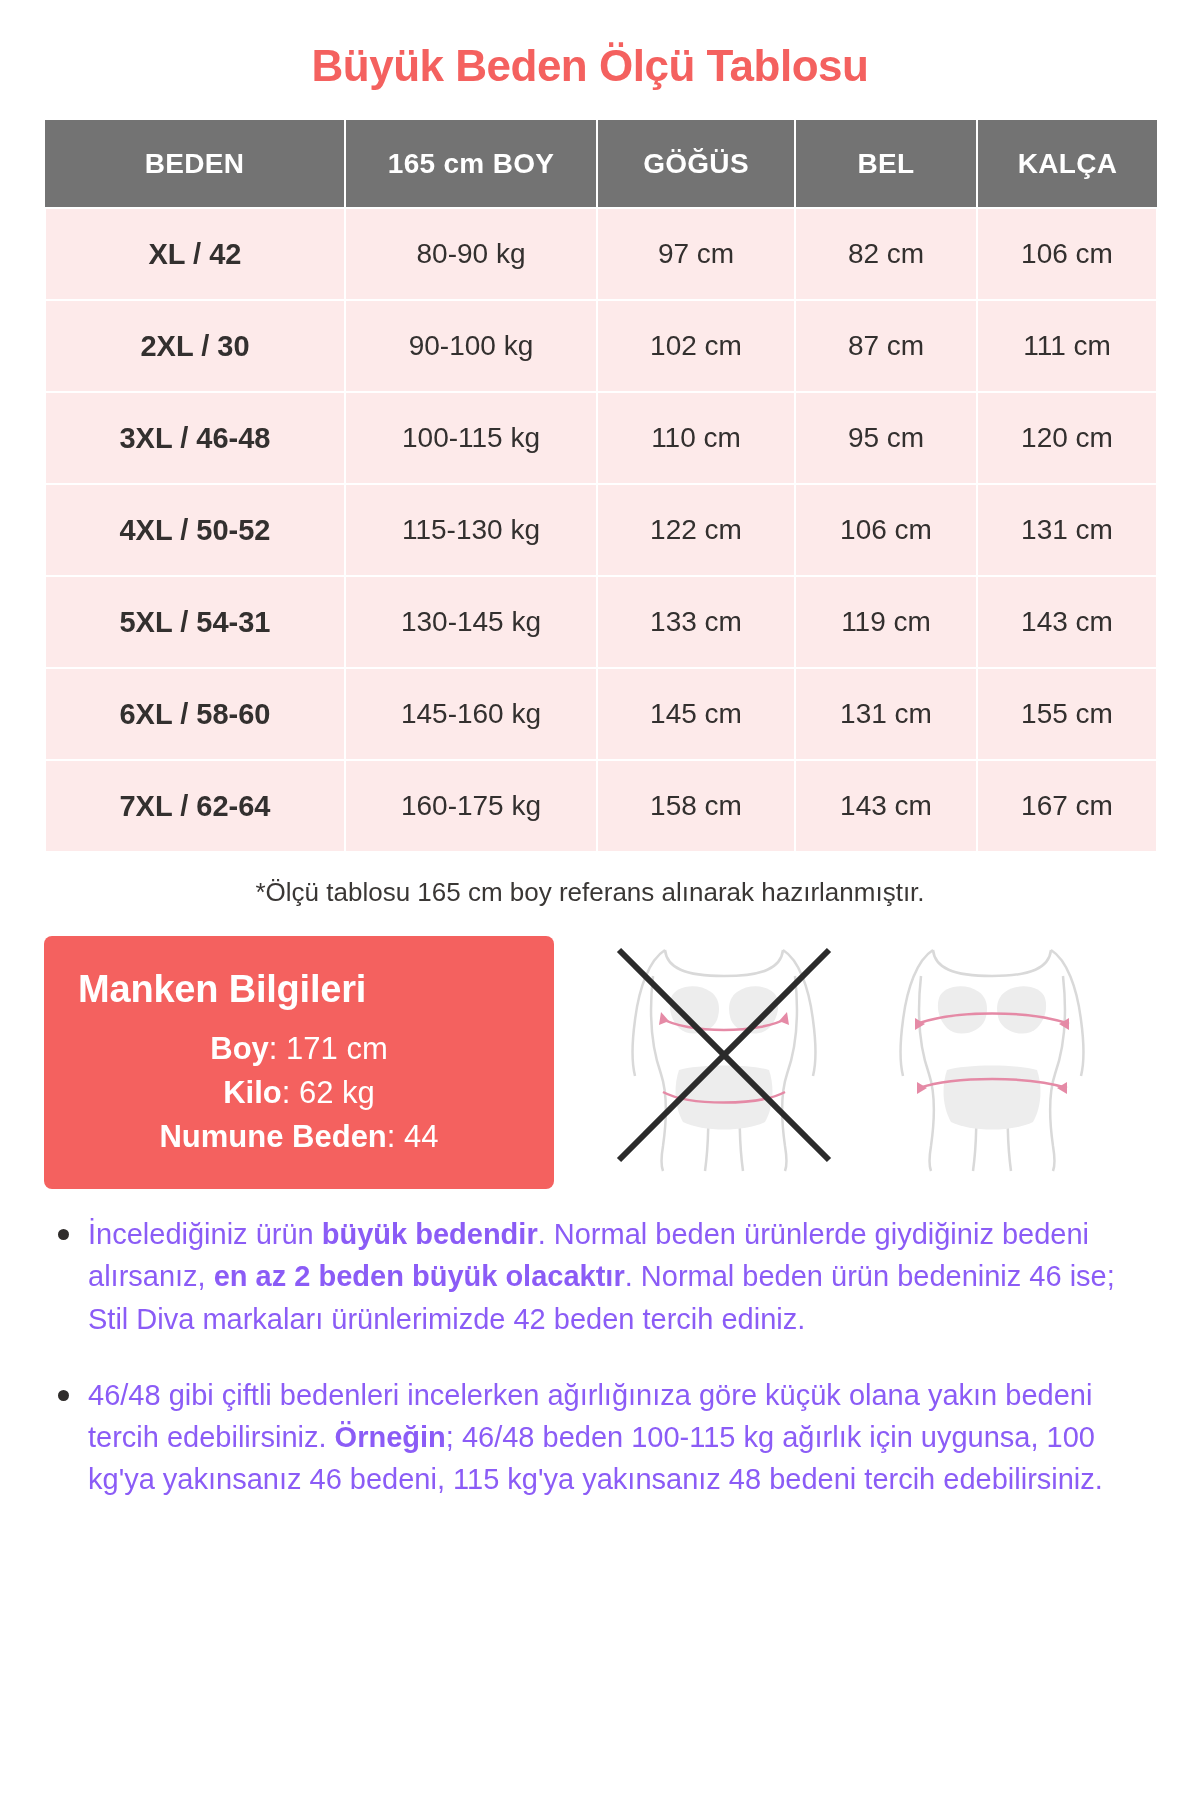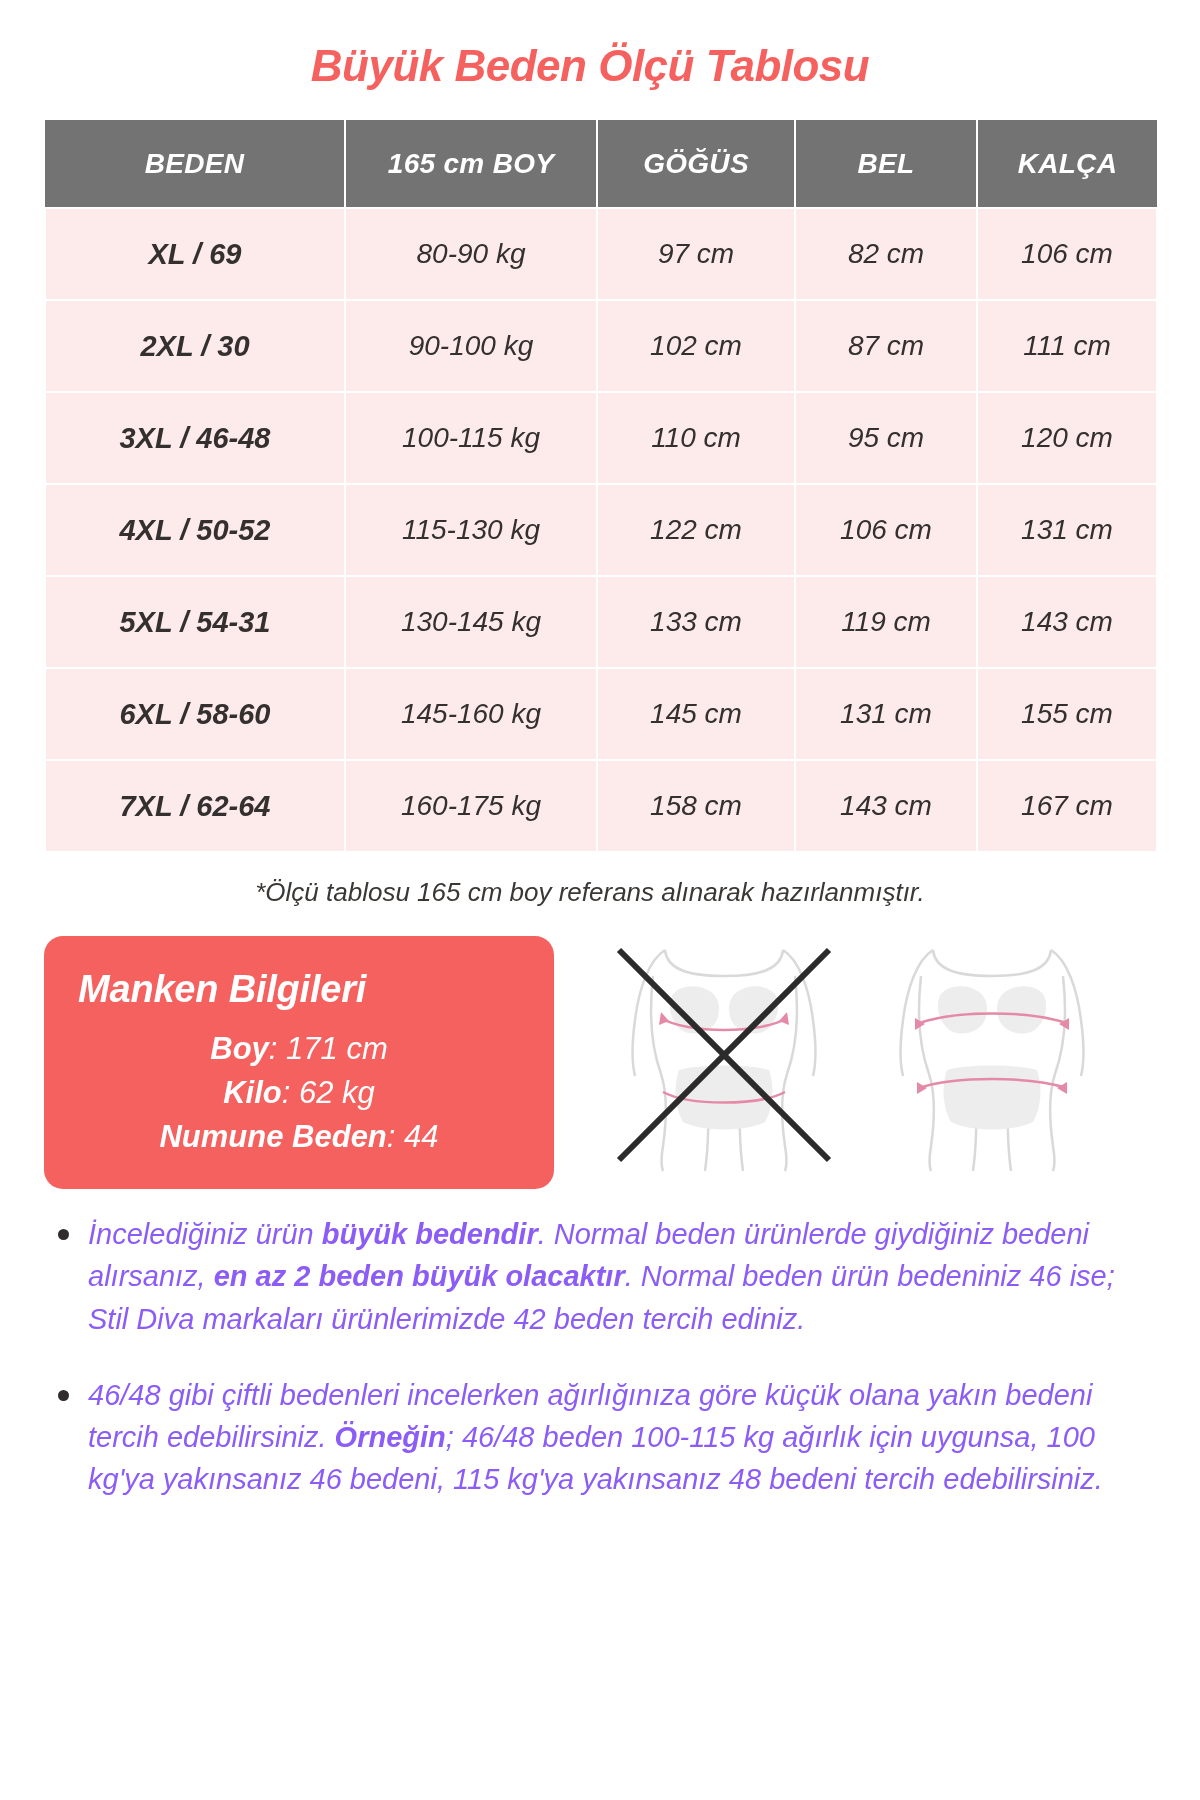--- a/index.html
+++ b/index.html
@@ -11,21 +11,20 @@
   body {
     font-family: "Liberation Sans", sans-serif;
     color: #2b2b2b;
   }
   .page {
     width: 1180px;
     min-height: 1800px;
     padding: 34px 44px 20px 44px;
     background: #ffffff;
     position: relative;
-    font-style: italic;
   }
   
   .title {
     text-align: center;
     color: #f4615f;
     font-size: 44px;
     font-weight: bold;
     letter-spacing: -0.5px;
     margin: 8px 0 30px 0;
     line-height: 1.1;
@@ -75,21 +74,21 @@
   
   .mid-row {
     display: flex;
     align-items: flex-start;
     gap: 26px;
     margin-bottom: 24px;
   }
   .model-card {
     background: #f4615f;
     color: #ffffff;
-    border-radius: 19px;
+    border-radius: 8px;
     width: 510px;
     padding: 28px 34px 30px 34px;
     flex: 0 0 auto;
   }
   .model-card h2 {
     margin: 4px 0 16px 0;
     font-size: 38px;
     font-weight: bold;
     letter-spacing: -0.2px;
   }
@@ -159,21 +158,21 @@
       <tr id="thead-row">
           <th>BEDEN</th>
           <th>165 cm BOY</th>
           <th>GÖĞÜS</th>
           <th>BEL</th>
           <th>KALÇA</th>
         </tr>
     </thead>
     <tbody id="tbody">
         <tr>
-          <td class="c0">XL / 69</td>
+          <td class="c0">XL / 42</td>
           <td class="c1">80-90 kg</td>
           <td class="c2">97 cm</td>
           <td class="c3">82 cm</td>
           <td class="c4">106 cm</td>
         </tr>
         <tr>
           <td class="c0">2XL / 30</td>
           <td class="c1">90-100 kg</td>
           <td class="c2">102 cm</td>
           <td class="c3">87 cm</td>

